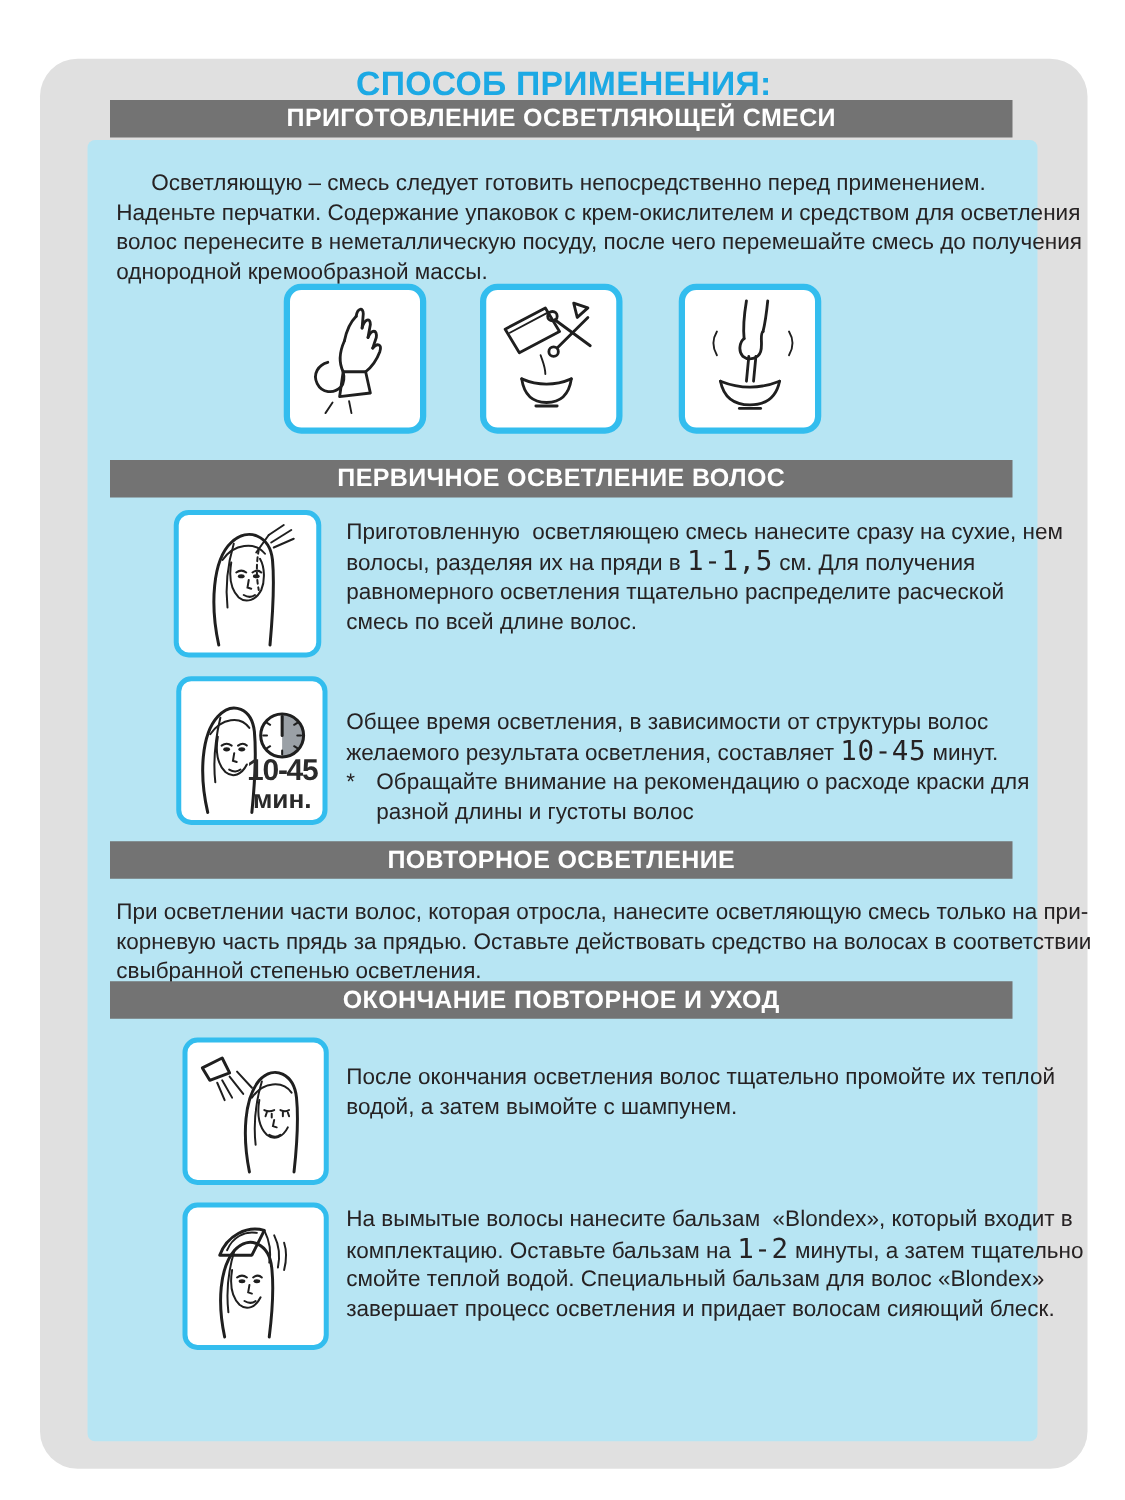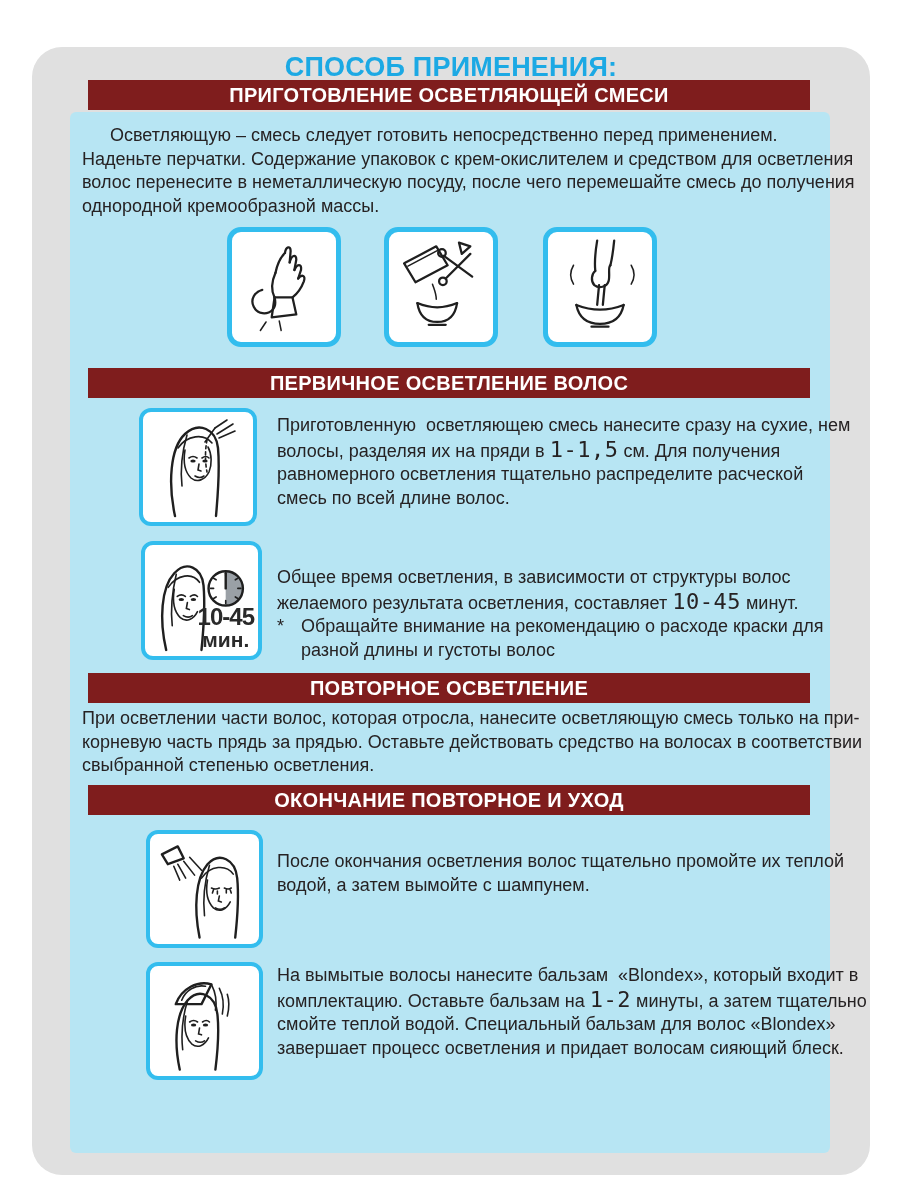--- a/index.html
+++ b/index.html
@@ -15,25 +15,25 @@
     position:absolute; left:32px; top:52px; width:838px; margin:0;
     text-align:center; font-size:27px; font-weight:bold; color:#1ca9e4;
     letter-spacing:0.2px;
   }
   .panel {
     position:absolute; left:70px; top:112px; width:760px; height:1041px;
     background:#b7e5f3; border-radius:6px;
   }
   .banner {
     position:absolute; left:88px; width:722px; height:30px;
-    background:#7f1d1d; color:#ffffff; font-weight:bold; font-size:20px;
+    background:#737373; color:#ffffff; font-weight:bold; font-size:20px;
     line-height:30px; text-align:center; letter-spacing:0.3px;
   }
   .para {
-    position:absolute; margin:0; font-size:18px; line-height:23.5px;
+    position:absolute; margin:11px; font-size:18px; line-height:23.5px;
     white-space:pre; color:#262223;
   }
   .indent-first { text-indent:28px; }
   .closing-para { text-indent:195px; line-height:27px; }
   .icon-box {
     position:absolute; background:#ffffff; box-sizing:border-box;
     border:5px solid #33bdee; border-radius:14px;
   }
   .icon-box.small { border-width:4px; border-radius:12px; }
   .icon-box svg { width:100%; height:100%; display:block; }

